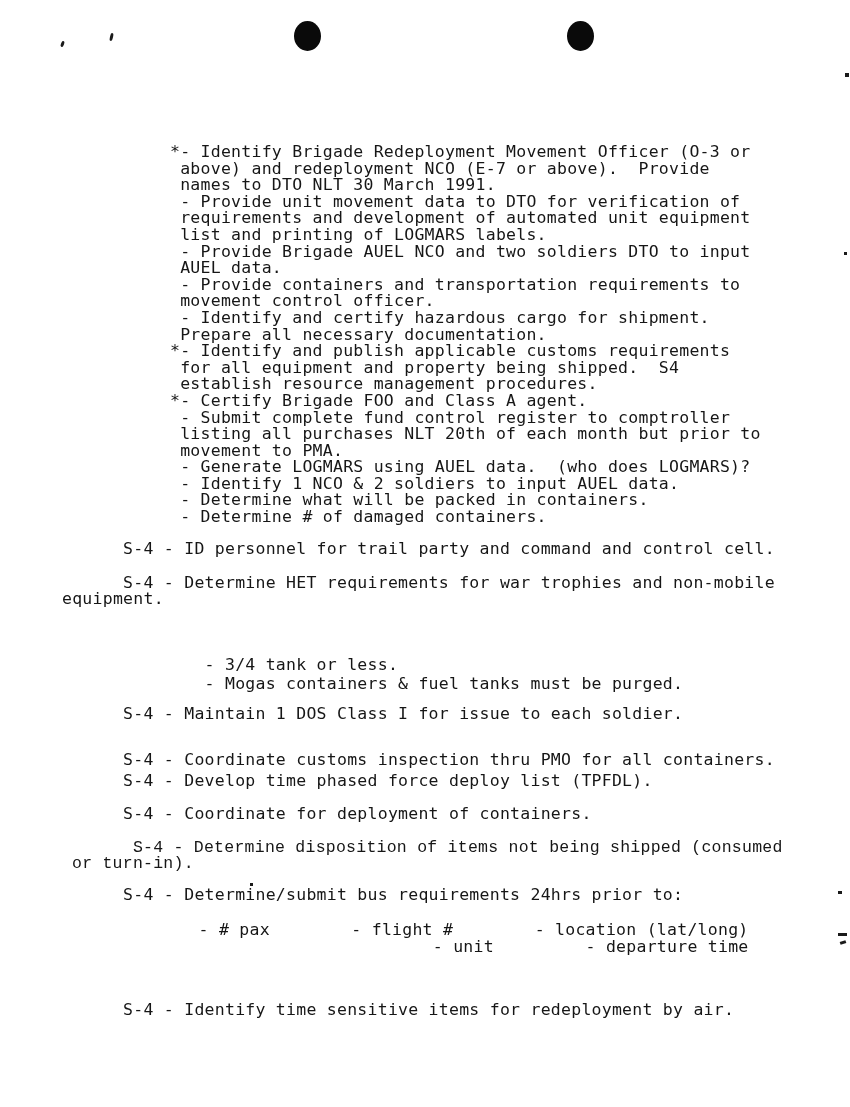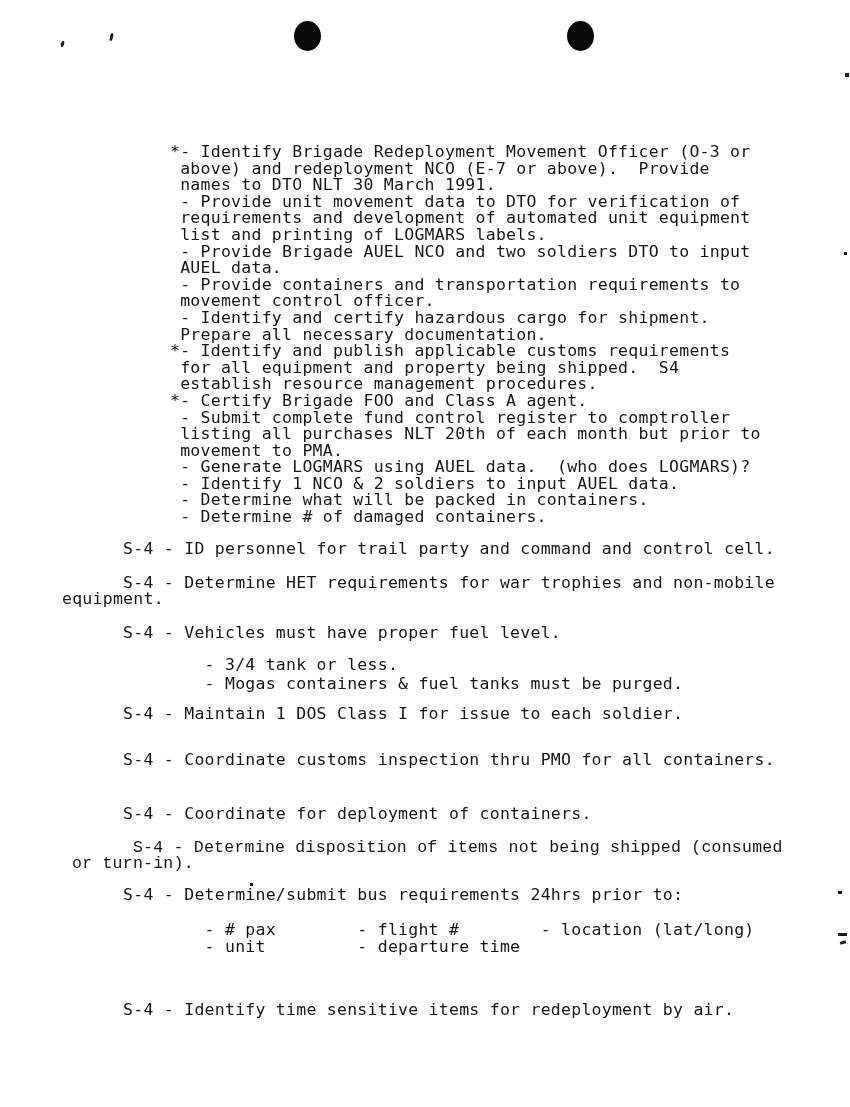--- a/index.html
+++ b/index.html
@@ -74,35 +74,35 @@
  - Generate LOGMARS using AUEL data.  (who does LOGMARS)?
  - Identify 1 NCO &amp; 2 soldiers to input AUEL data.
  - Determine what will be packed in containers.
  - Determine # of damaged containers.</pre>
 
   <pre class="txt" style="left:62px;top:541px;line-height:16.6px;">      S-4 - ID personnel for trail party and command and control cell.</pre>
 
   <pre class="txt" style="left:62px;top:575px;line-height:16.3px;">      S-4 - Determine HET requirements for war trophies and non-mobile
 equipment.</pre>
 
-  <pre class="txt" style="left:62px;top:625px;line-height:16.6px;">      S-4 - Vehicles must have proper fuel level.</pre>
 
   <pre class="txt" style="left:62px;top:656px;line-height:18.5px;">              - 3/4 tank or less.
               - Mogas containers &amp; fuel tanks must be purged.</pre>
 
   <pre class="txt" style="left:62px;top:706px;line-height:16.6px;">      S-4 - Maintain 1 DOS Class I for issue to each soldier.</pre>
 
   <pre class="txt" style="left:62px;top:740px;line-height:16.6px;margin-top:12px;">      S-4 - Coordinate customs inspection thru PMO for all containers.</pre>
 
+  <pre class="txt" style="left:62px;top:773px;line-height:16.6px;">      S-4 - Develop time phased force deploy list (TPFDL).</pre>
 
   <pre class="txt" style="left:62px;top:806px;line-height:16.6px;text-align:right;">      S-4 - Coordinate for deployment of containers.</pre>
 
   <pre class="txt" style="left:72px;top:840px;line-height:15.5px;font-family:Liberation Mono, monospace;">      S-4 - Determine disposition of items not being shipped (consumed
 or turn-in).</pre>
 
   <pre class="txt" style="left:62px;top:887px;line-height:16.6px;">      S-4 - Determine/submit bus requirements 24hrs prior to:</pre>
 
-  <pre class="txt" style="left:62px;top:921px;line-height:17px;">              - # pax        - flight #        - location (lat/long)
+  <pre class="txt" style="left:56px;top:921px;line-height:17px;text-align:right;">              - # pax        - flight #        - location (lat/long)
               - unit         - departure time</pre>
 
   <pre class="txt" style="left:62px;top:970px;line-height:16.6px;margin-top:32px;">      S-4 - Identify time sensitive items for redeployment by air.</pre>
 
 </div>
 
 </body></html>

